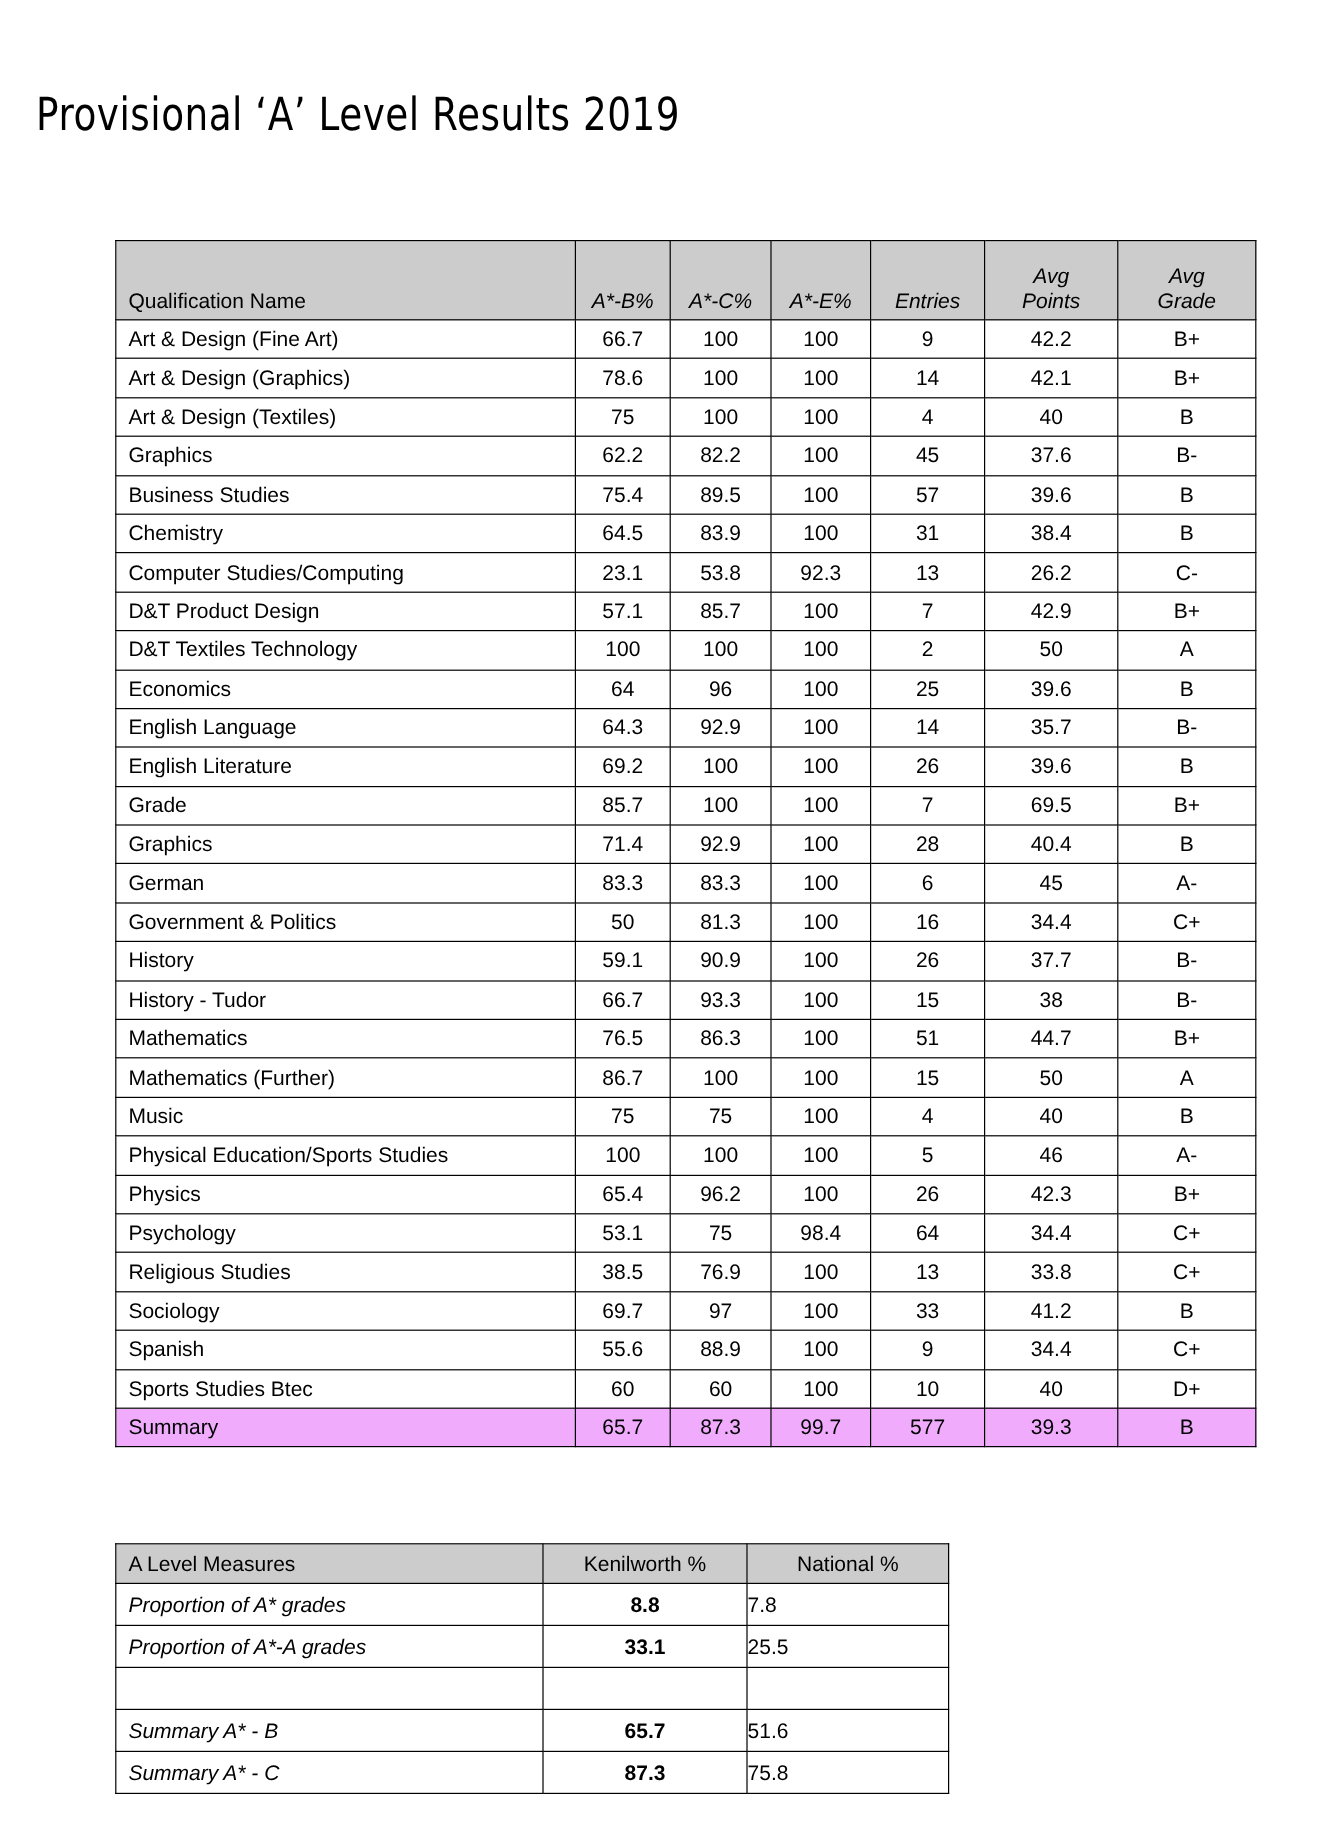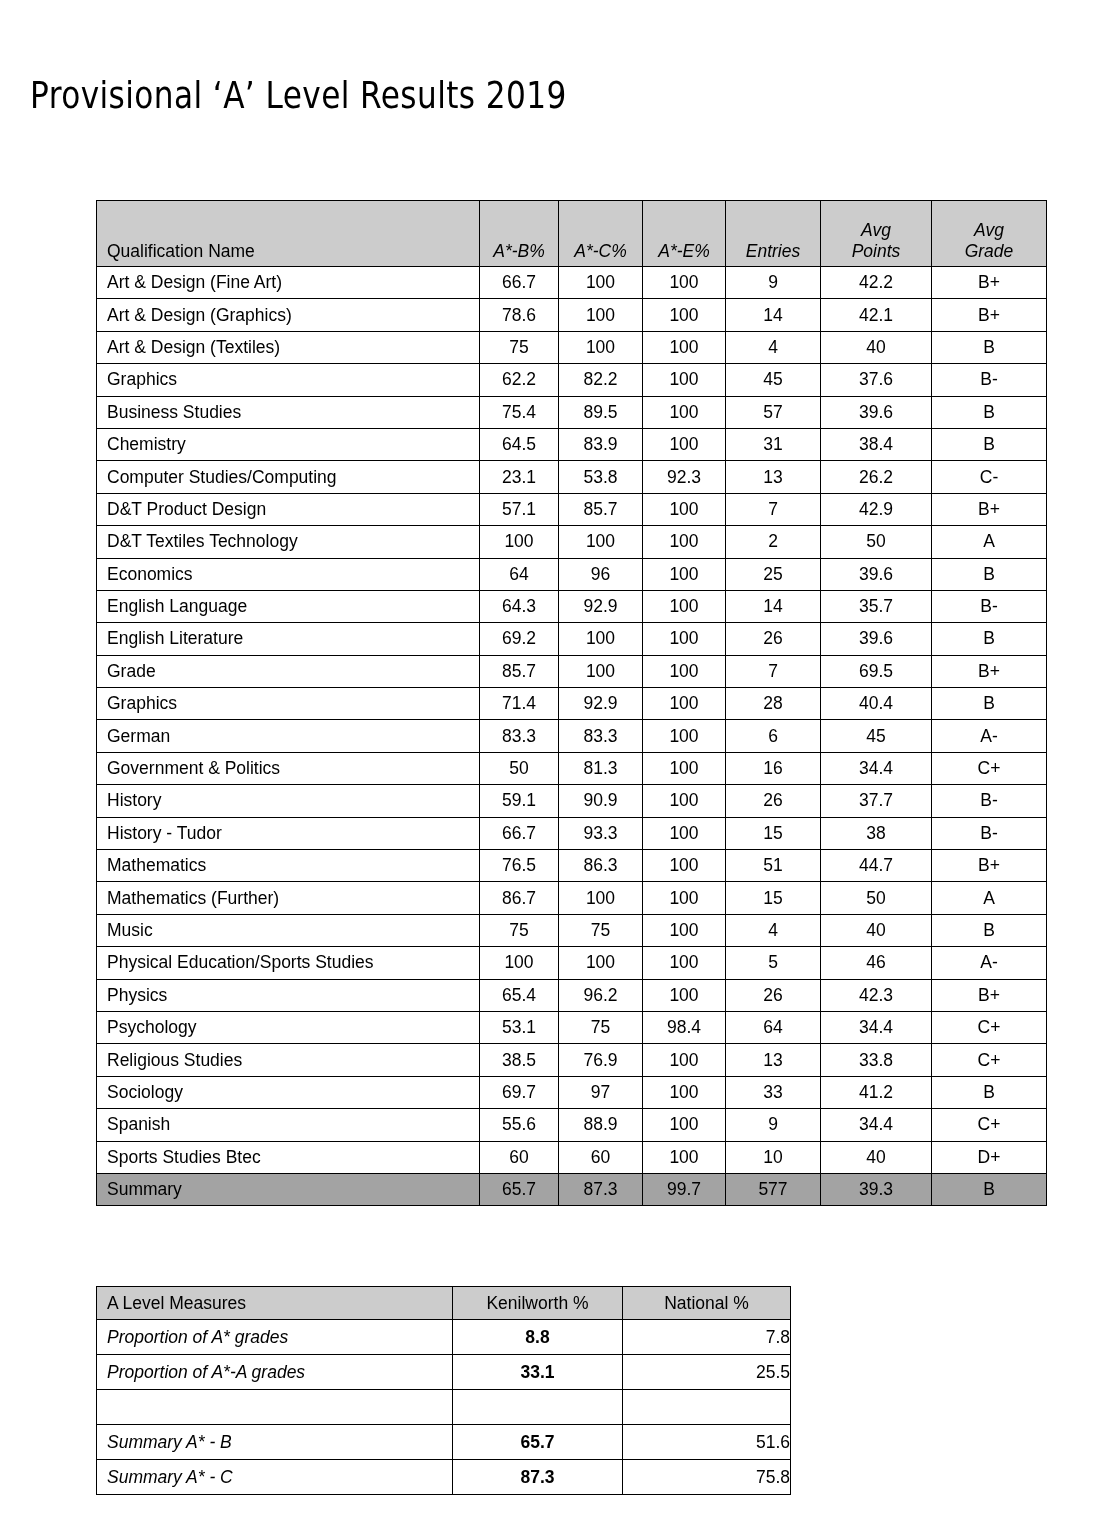--- a/index.html
+++ b/index.html
@@ -85,21 +85,21 @@
     text-align: left;
     padding-left: 10px;
     white-space: nowrap;
     overflow: hidden;
   }
   .results-wrap td.num {
     text-align: center;
   }
 
   tr.summary-row td {
-    background: #a3a3a3;
+    background: #f0abfc;
   }
 
   
   .measures-wrap {
     position: absolute;
     left: 96px;
     top: 1286px;
     width: 694px;
   }
   .measures-wrap table.grid {
@@ -124,21 +124,21 @@
     text-align: left;
     padding-left: 10px;
     white-space: nowrap;
     font-style: italic;
   }
   .measures-wrap td.m-local {
     text-align: center;
     font-weight: bold;
   }
   .measures-wrap td.m-nat {
-    text-align: right;
+    text-align: left;
   }
   .measures-wrap tr.blank-row td {
     height: 35px;
   }
 </style>
 </head>
 <body>
 
 <div class="page">
 

